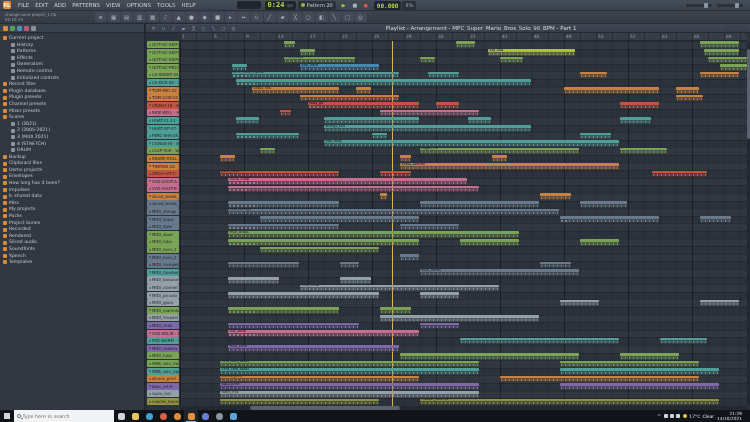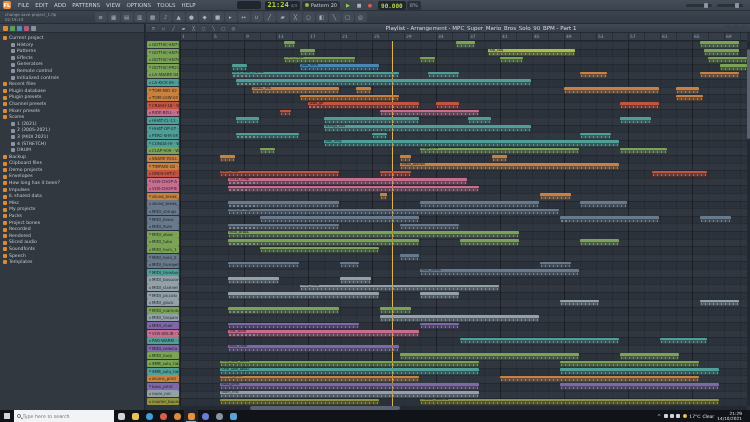--- a/index.html
+++ b/index.html
@@ -114,21 +114,21 @@
         <div class="menu-item">TOOLS</div>
         <div class="menu-item">HELP</div>
       </div>
     <div class="mb-gap"></div>
     <div class="scope">
       <svg viewBox="0 0 24 8" width="24" height="8">
           <polyline points="0,4 3,4 5,1 8,7 11,3 14,5 17,4 24,4" fill="none" stroke="#8fd84a" stroke-width="0.8"></polyline>
         </svg>
     </div>
     <div class="lcd">
-      <span class="time">21:24</span>
+      <span class="time">0:24</span>
       <span class="sig">4/4</span>
     </div>
     <div class="pattern-sel">
       <span class="pat-dot"></span>
       <span>Pattern 20</span>
     </div>
     <div class="transport">
       <div class="tbtn play">▶</div>
       <div class="tbtn">■</div>
       <div class="tbtn rec">●</div>

